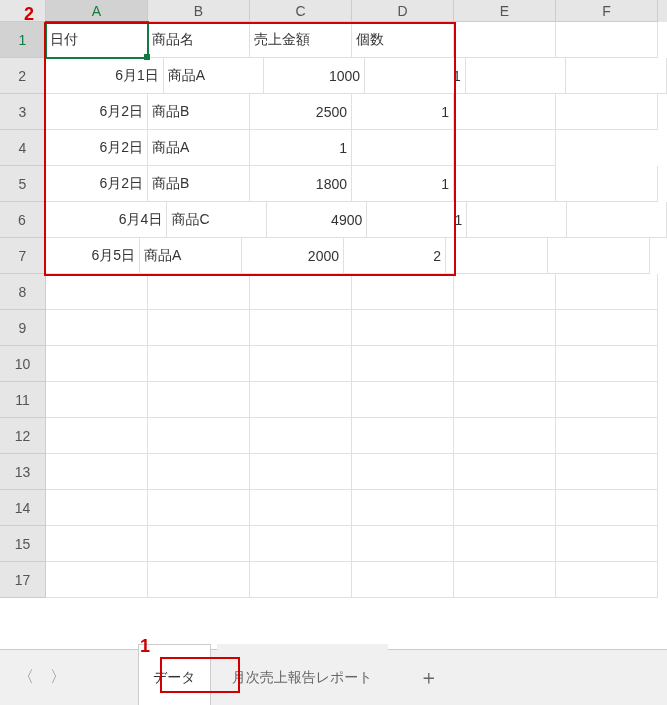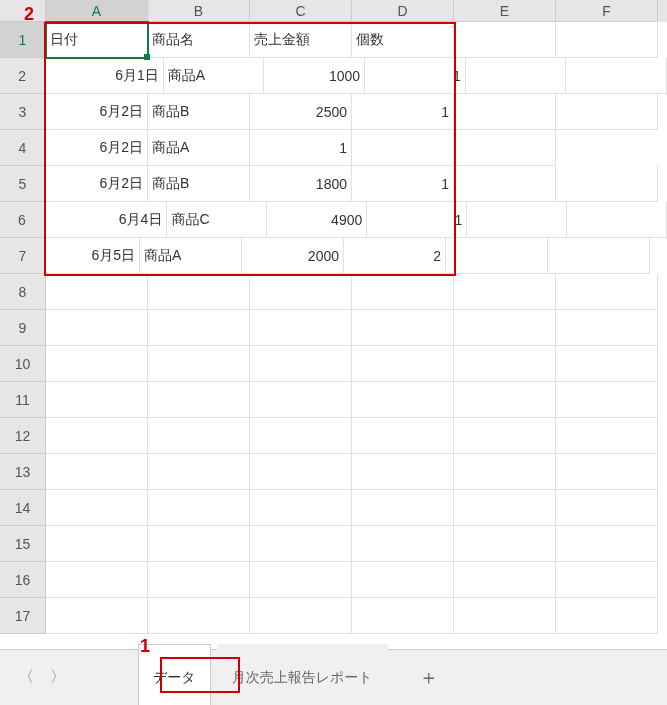--- a/index.html
+++ b/index.html
@@ -315,29 +315,20 @@
     <div class="row">
       <div class="row-header">15</div>
       <div class="cell" style="width:102px"></div>
       <div class="cell" style="width:102px"></div>
       <div class="cell" style="width:102px"></div>
       <div class="cell" style="width:102px"></div>
       <div class="cell" style="width:102px"></div>
       <div class="cell" style="width:102px"></div>
     </div>
     <div class="row">
-      <div class="row-header">16</div>
-      <div class="cell" style="width:102px"></div>
-      <div class="cell" style="width:102px"></div>
-      <div class="cell" style="width:102px"></div>
-      <div class="cell" style="width:102px"></div>
-      <div class="cell" style="width:102px"></div>
-      <div class="cell" style="width:102px"></div>
-    </div>
-    <div class="row">
       <div class="row-header">17</div>
       <div class="cell" style="width:102px"></div>
       <div class="cell" style="width:102px"></div>
       <div class="cell" style="width:102px"></div>
       <div class="cell" style="width:102px"></div>
       <div class="cell" style="width:102px"></div>
       <div class="cell" style="width:102px"></div>
     </div>
   </div>
 </div>

